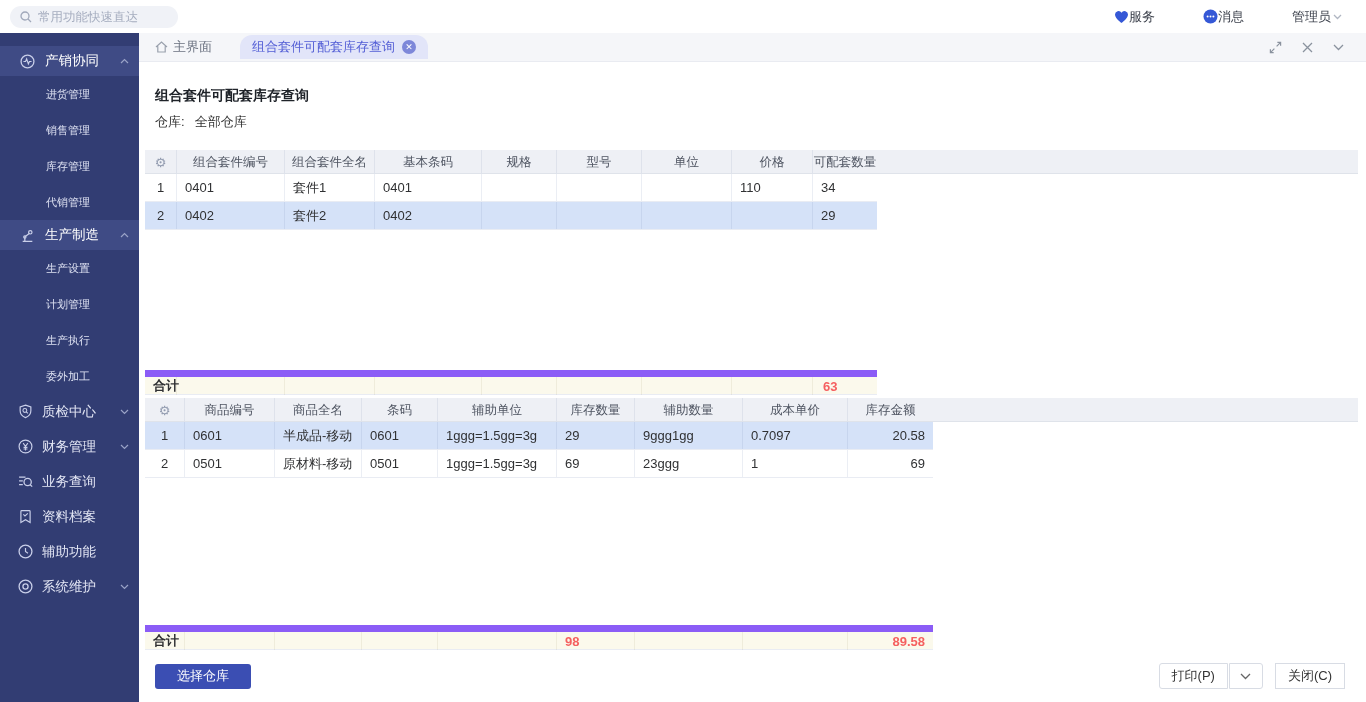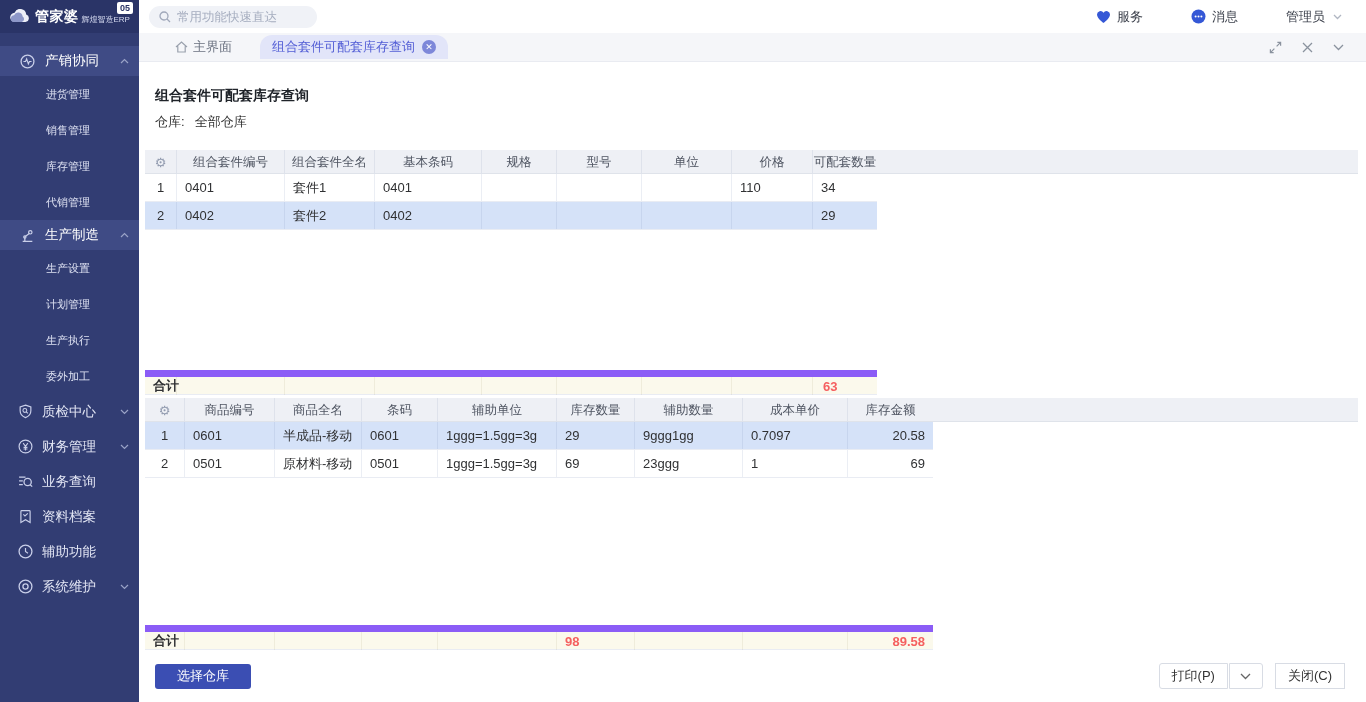--- a/index.html
+++ b/index.html
@@ -14,40 +14,40 @@
   .logo .brand { font-size:14px; font-weight:bold; letter-spacing:.5px; }
   .logo .sub { font-size:8px; color:#d5daf0; margin-left:3px; margin-top:6px; }
   .logo .badge { position:absolute; top:2px; right:6px; background:#fff; color:#2A3467;
                  font-size:9px; font-weight:bold; padding:0 3px; border-radius:2px; line-height:12px; }
   .search { margin-left:10px; width:168px; height:22px; background:#F0F2F7; border-radius:11px;
             display:flex; align-items:center; padding:0 10px; border:none; }
   .search svg { flex:0 0 auto; margin-right:6px; }
   .search input { border:none; outline:none; background:transparent; width:120px; font-size:12.5px; color:#555; }
   .search input::placeholder { color:#A5ADBF; }
   .top-right { margin-left:auto; display:flex; align-items:center; gap:48px; padding-right:24px; }
-  .top-item { display:flex; align-items:center; gap:6px; font-size:13px; color:#3A3F4A; cursor:pointer; }
+  .top-item { display:flex; align-items:center; font-size:13px; color:#3A3F4A; cursor:pointer; }
   .caret { color:#B0B6C2; font-size:10px; margin-left:2px; }
 
   
   .layout { display:flex; height:669px; }
   .sidebar { width:139px; flex:0 0 139px; background:#323D73; height:669px; padding-top:13px; }
   .group-head { height:30px; background:#3F4B85; display:flex; align-items:center; padding:0 10px 0 20px;
                 color:#fff; font-size:13.5px; cursor:pointer; }
   .group-head .g-icon { margin-right:10px; display:flex; color:#C9CFE9; }
   .group-head .chev { margin-left:auto; color:#9AA3C7; }
   .sub-item { height:36px; display:flex; align-items:center; padding-left:46px; color:#DDE1F2;
               font-size:11px; cursor:pointer; }
   .side-item { height:35px; display:flex; align-items:center; padding:0 10px 0 18px; color:#E4E7F5;
                font-size:13.5px; cursor:pointer; }
   .side-item .g-icon { margin-right:9px; display:flex; color:#C9CFE9; }
   .side-item .chev { margin-left:auto; color:#9AA3C7; }
 
   
   .main { flex:1; display:flex; flex-direction:column; background:#fff; }
-  .tabbar { height:29px; background:#F5F6F9; border-bottom:1px solid #E9EBF1; display:flex; align-items:center;padding-left:20px; }
+  .tabbar { height:29px; background:#F5F6F9; border-bottom:1px solid #E9EBF1; display:flex; align-items:center; }
   .tab-home { display:flex; align-items:center; gap:5px; color:#6B7280; padding:0 14px 0 16px; cursor:pointer; }
   .tab-active { display:flex; align-items:center; gap:7px; background:#E2E5F9; color:#5560D6;
                 height:24px; border-radius:12px 12px 0 0; padding:0 12px; margin-left:14px; cursor:pointer;
                 font-size:13px; }
   .tab-close { width:14px; height:14px; border-radius:50%; background:#7D87D9; color:#fff; font-size:9px;
                display:flex; align-items:center; justify-content:center; cursor:pointer; }
   .tab-controls { margin-left:auto; display:flex; align-items:center; gap:20px; padding-right:22px; color:#8A929E; }
   .tab-controls span { cursor:pointer; display:flex; }
 
   .content { flex:1; position:relative; }
@@ -85,31 +85,20 @@
   .btn { height:26px; padding:0 12px; background:#fff; border:1px solid #D8DCE4; border-radius:0;
          font-size:13px; color:#333; cursor:pointer; font-family:inherit; display:flex; align-items:center; justify-content:center; }
   .btn.split-l { border-radius:3px 0 0 3px; }
   .btn.split-r { border-radius:0 3px 3px 0; width:34px; padding:0; margin-left:1px; color:#666; }
   .gap12 { width:12px; }
 </style>
 </head>
 <body>
 
 <div class="topbar">
-  <div class="logo">
-    <span class="cloud">
-      <svg width="20" height="13" viewBox="0 0 20 13">
-          <path d="M5 13a4.6 4.6 0 0 1-.4-9.2A6 6 0 0 1 16.2 5.6 3.8 3.8 0 0 1 15.5 13z" fill="#EDEFF8"></path>
-          <path d="M3.5 13a3.4 3.4 0 0 1 .6-6.7 4.4 4.4 0 0 1 8.5 1.2A3 3 0 0 1 11.8 13z" fill="#8D97C8"></path>
-        </svg>
-    </span>
-    <span class="brand">管家婆</span>
-    <span class="sub">辉煌智造ERP</span>
-    <span class="badge">05</span>
-  </div>
   <div class="search">
     <svg width="12" height="12" viewBox="0 0 12 12">
         <circle cx="5" cy="5" r="4" fill="none" stroke="#A0A8BA" stroke-width="1.3"></circle>
         <path d="M8 8l3 3" stroke="#A0A8BA" stroke-width="1.3"></path>
       </svg>
     <input placeholder="常用功能快速直达" style="">
   </div>
   <div class="top-right">
     <div class="top-item">
       <svg width="15" height="14" viewBox="0 0 15 14">

